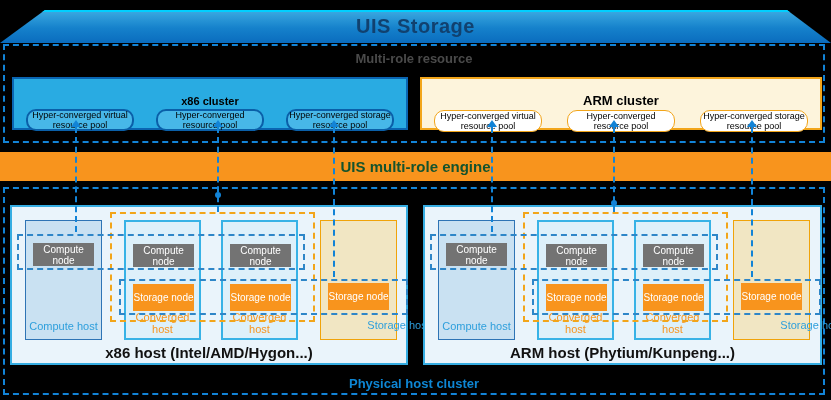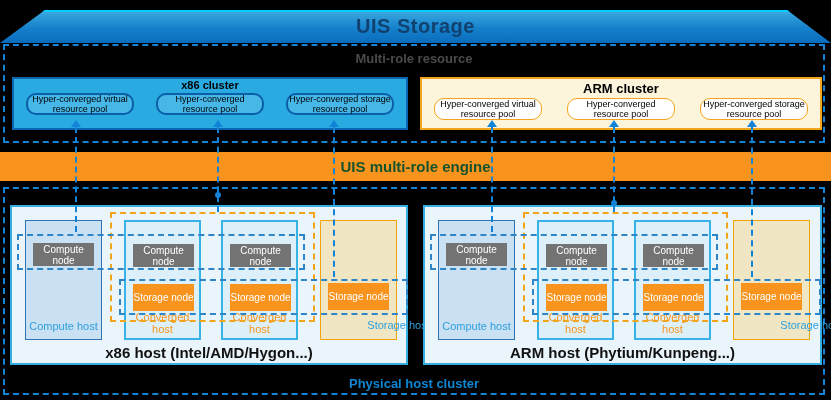--- a/index.html
+++ b/index.html
@@ -17,22 +17,22 @@
   
   .mrc { position:absolute; left:3px; top:44px; width:822px; height:99px;
          border:2px dashed #1283D6; box-sizing:border-box; }
   .mrc-label { position:absolute; top:5px; left:0; width:100%; text-align:center;
                font-size:13px; font-weight:bold; color:#4A4A4A; }
 
   .cluster { position:absolute; top:77px; height:53px; box-sizing:border-box; }
   .cluster.x86c { left:12px; width:396px; background:#29ABE2; border:2px solid #0A65B2; }
   .cluster.armc { left:420px; width:402px; background:#FDF4DC; border:2px solid #F2A51A; }
   .cluster-title { text-align:center; font-weight:bold; color:#000; }
-  .x86c .cluster-title { font-size:11px; padding-top:0; }
-  .armc .cluster-title { font-size:13px; padding-top:2px; }
+  .x86c .cluster-title { font-size:11px; padding-top:0;margin-top:16px; }
+  .armc .cluster-title { font-size:13px; padding-top:14px; }
   .pool-row { display:flex; justify-content:space-between; padding:2px 12px 0; }
   .pool { width:108px; height:22px; box-sizing:border-box; text-align:center;
           font-size:9px; line-height:1.15; color:#000;
           display:flex; align-items:center; justify-content:center;border-radius:10px; }
   .x86c .pool { background:#47B7E8; border:2px solid #0A5FA8; }
   .armc .pool { background:#FFFFFF; border:1px solid #F2A51A; }
 
   
   .engine { position:absolute; left:0; top:152px; width:831px; height:29px;
             background:#F8941D; text-align:center; }

